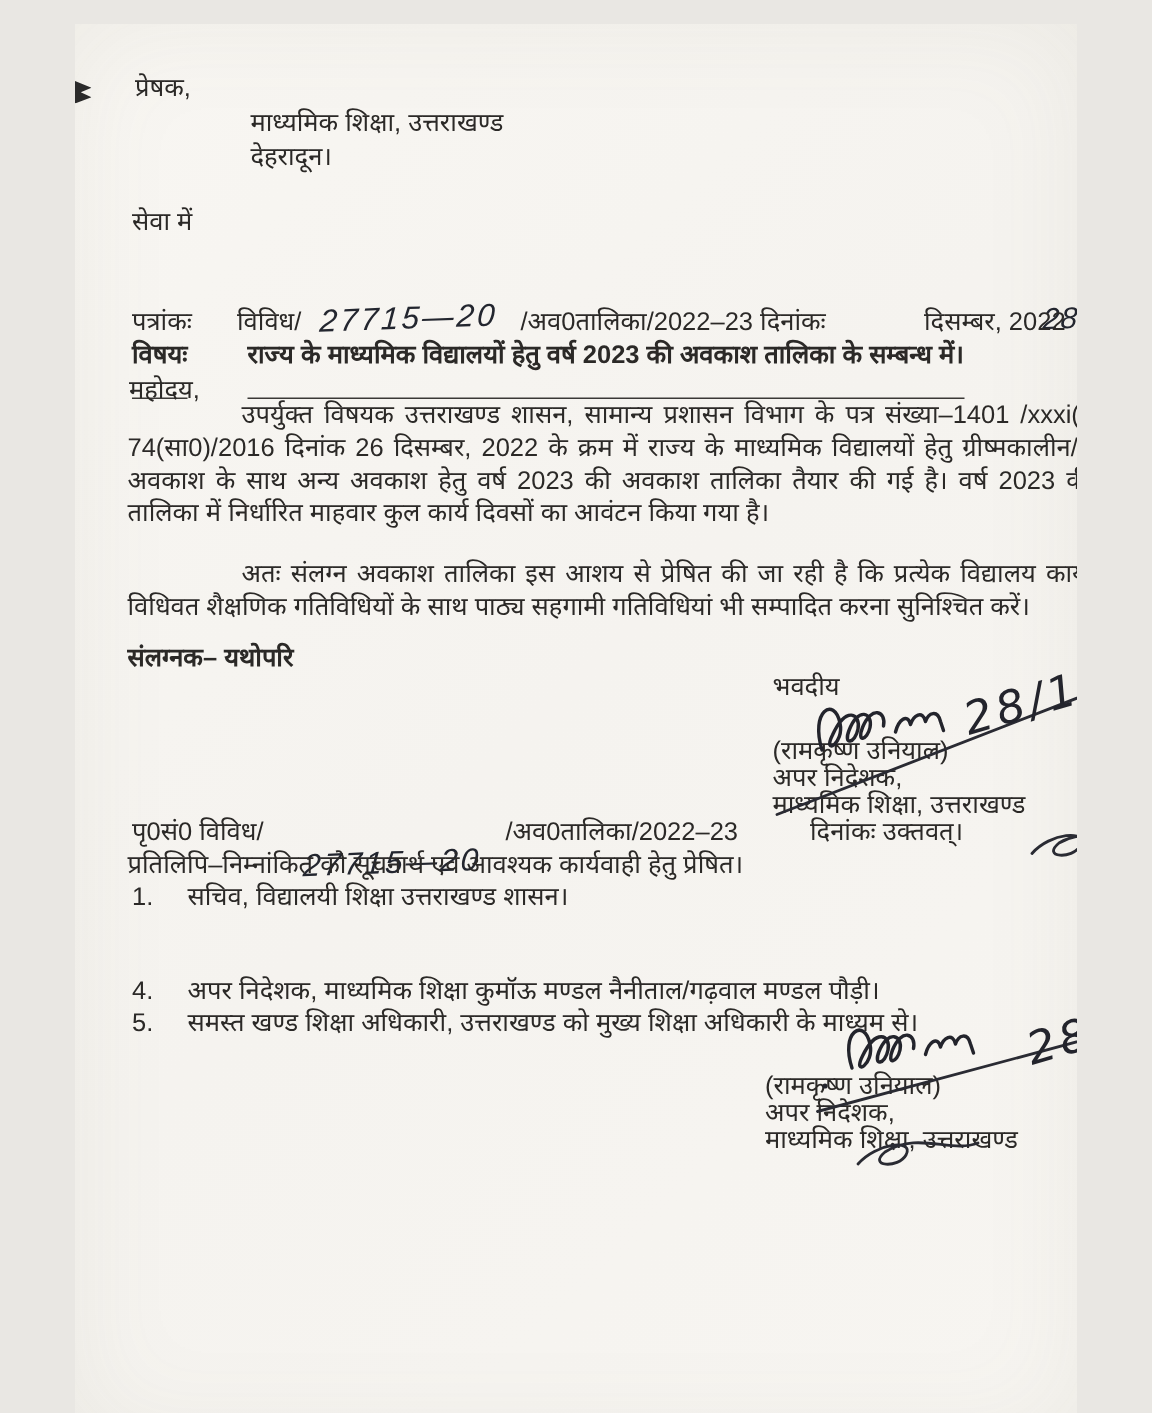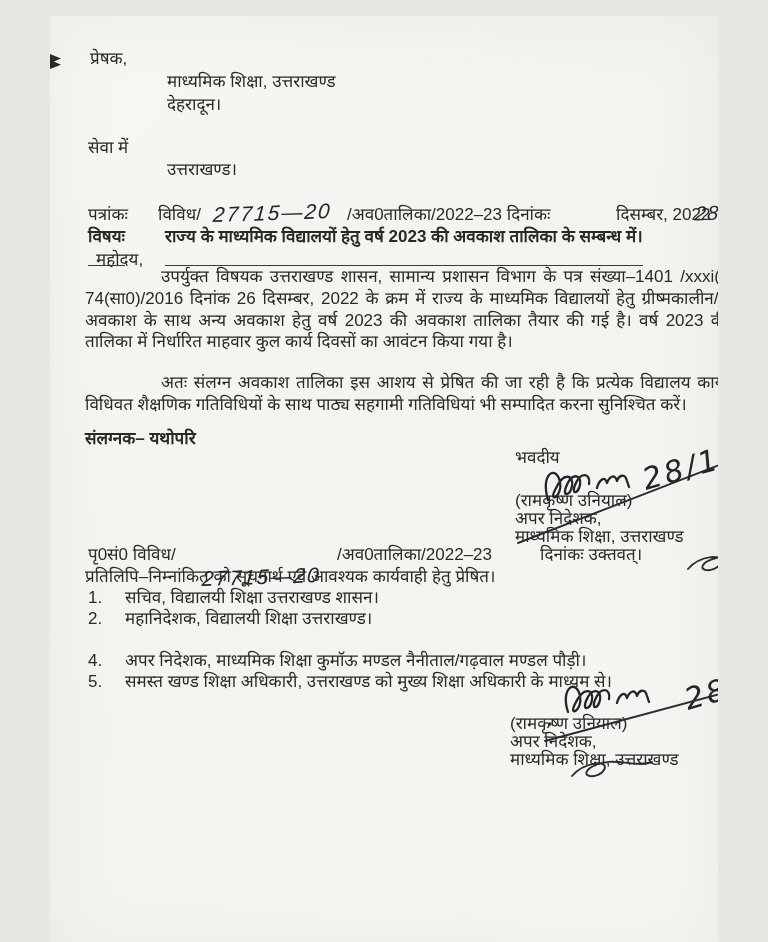--- a/index.html
+++ b/index.html
@@ -60,38 +60,37 @@
   <div class="artifact-dot"></div>
 
   <div class="abs" style="left:40px;top:32px">प्रेषक,</div>
   <div class="blk" style="left:117px;top:54px;line-height:23px">
     <div>माध्यमिक शिक्षा, उत्तराखण्ड</div>
     <div>देहरादून।</div>
   </div>
 
   <div class="abs" style="left:38px;top:121px">सेवा में</div>
   <div class="blk" style="left:117px;top:142px;line-height:23px">
-    <div>उत्तराखण्ड।</div>
   </div>
 
   <div>
     <span class="abs" style="left:38px;top:188px">पत्रांकः</span>
     <span class="abs" style="left:108px;top:188px">विविध/</span>
     <span class="abs hand" style="left:163px;top:186px">27715—20</span>
     <span class="abs" style="left:297px;top:188px">/अव0तालिका/2022–23 दिनांकः</span>
     <span class="abs hand hand-sm" style="left:521px;top:186px">28</span>
     <span class="abs" style="left:566px;top:188px">दिसम्बर, 2022</span>
   </div>
 
   <div>
     <span class="abs bold u" style="left:38px;top:210px">विषयः</span>
     <span class="abs bold u" style="left:115px;top:210px">राज्य के माध्यमिक विद्यालयों हेतु वर्ष 2023 की अवकाश तालिका के सम्बन्ध में।</span>
   </div>
 
-  <div class="abs" style="left:46px;top:233px">महोदय,</div>
+  <div class="abs" style="left:36px;top:233px">महोदय,</div>
 
   <div class="para" style="top:250px">उपर्युक्त विषयक उत्तराखण्ड शासन, सामान्य प्रशासन विभाग के पत्र संख्या–1401 /xxxi(15)G/22-74(सा0)/2016 दिनांक 26 दिसम्बर, 2022 के क्रम में राज्य के माध्यमिक विद्यालयों हेतु ग्रीष्मकालीन/शीतकालीन अवकाश के साथ अन्य अवकाश हेतु वर्ष 2023 की अवकाश तालिका तैयार की गई है। वर्ष 2023 की अवकाश तालिका में निर्धारित माहवार कुल कार्य दिवसों का आवंटन किया गया है।</div>
   <div class="para" style="top:356px">अतः संलग्न अवकाश तालिका इस आशय से प्रेषित की जा रही है कि प्रत्येक विद्यालय कार्य दिवसों में विधिवत शैक्षणिक गतिविधियों के साथ पाठ्य सहगामी गतिविधियां भी सम्पादित करना सुनिश्चित करें।</div>
 
   <div class="abs bold" style="left:35px;top:412px">संलग्नक– यथोपरि</div>
 
   <div class="blk sigtext" style="left:465px;top:433px;width:250px">
     <div>भवदीय</div>
   </div>
   <div class="blk sigtext" style="left:465px;top:476px;width:250px">
@@ -113,23 +112,20 @@
     <span class="abs" style="left:490px;top:528px">दिनांकः उक्तवत्।</span>
   </div>
   <svg class="overlay" style="left:630px;top:535px" width="95" height="32" viewBox="0 0 95 32">
     <path class="ink-thin" d="M8,18 C20,4 46,2 40,13 C35,22 14,21 26,11 C48,-2 70,14 90,9"></path>
   </svg>
 
   <div class="abs" style="left:35px;top:550px">प्रतिलिपि–निम्नांकित को सूचनार्थ एवं आवश्यक कार्यवाही हेतु प्रेषित।</div>
   <div class="copyrow" style="top:571px">
     <span class="num">1.</span><span>सचिव, विद्यालयी शिक्षा उत्तराखण्ड शासन।</span>
   </div>
-  <div class="copyrow" style="top:592px">
-    <span class="num">2.</span><span>महानिदेशक, विद्यालयी शिक्षा उत्तराखण्ड।</span>
-  </div>
   <div class="copyrow" style="top:634px">
     <span class="num">4.</span><span>अपर निदेशक, माध्यमिक शिक्षा कुमॉऊ मण्डल नैनीताल/गढ़वाल मण्डल पौड़ी।</span>
   </div>
   <div class="copyrow" style="top:655px">
     <span class="num">5.</span><span>समस्त खण्ड शिक्षा अधिकारी, उत्तराखण्ड को मुख्य शिक्षा अधिकारी के माध्यम से।</span>
   </div>
 
   <div class="blk sigtext" style="left:460px;top:699px;width:245px">
     <div>(रामकृष्ण उनियाल)</div>
     <div>अपर निदेशक,</div>

